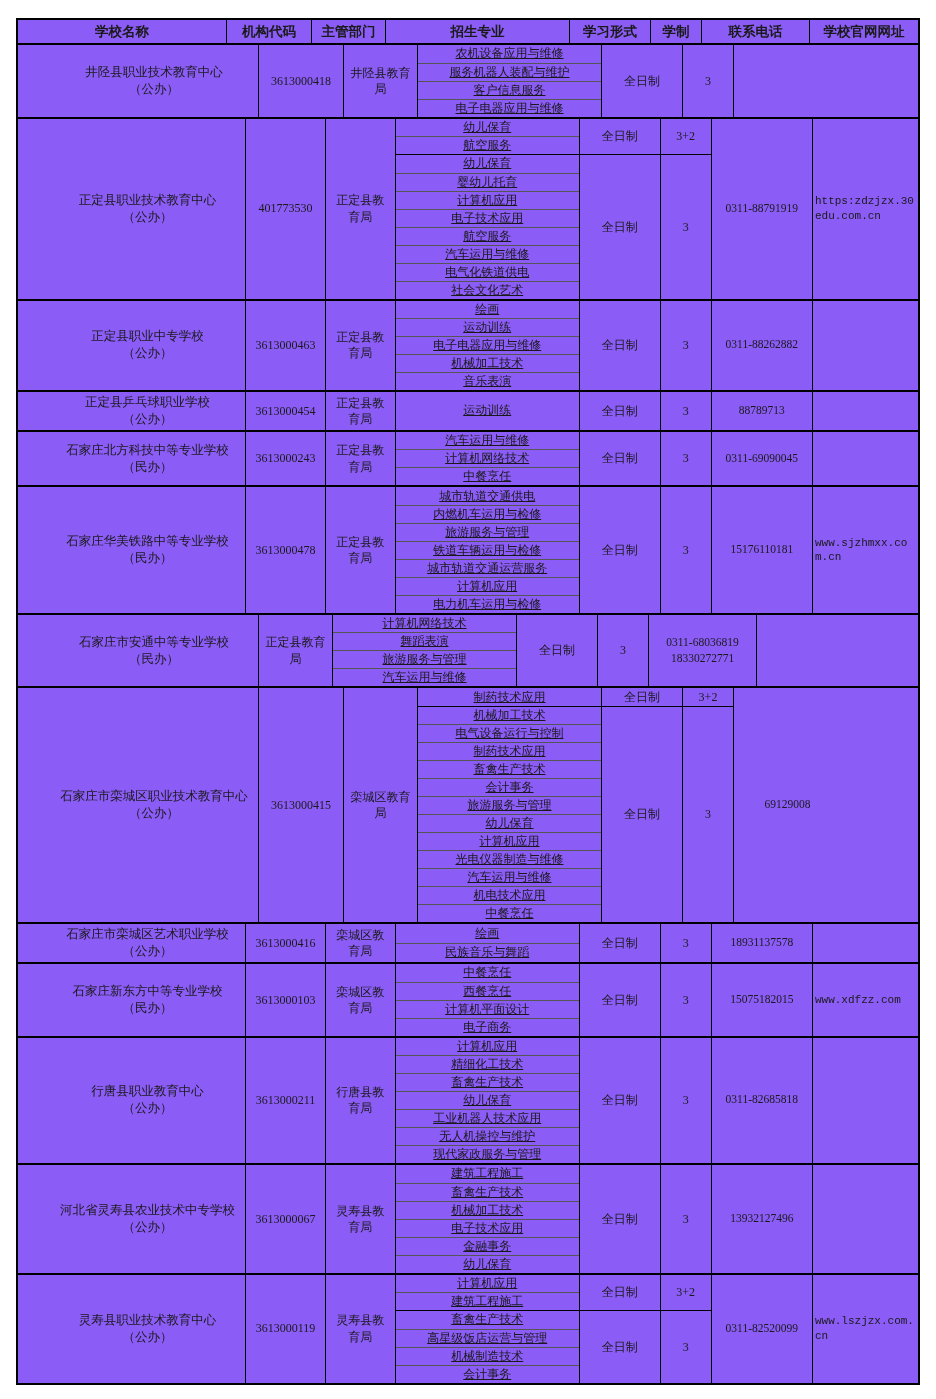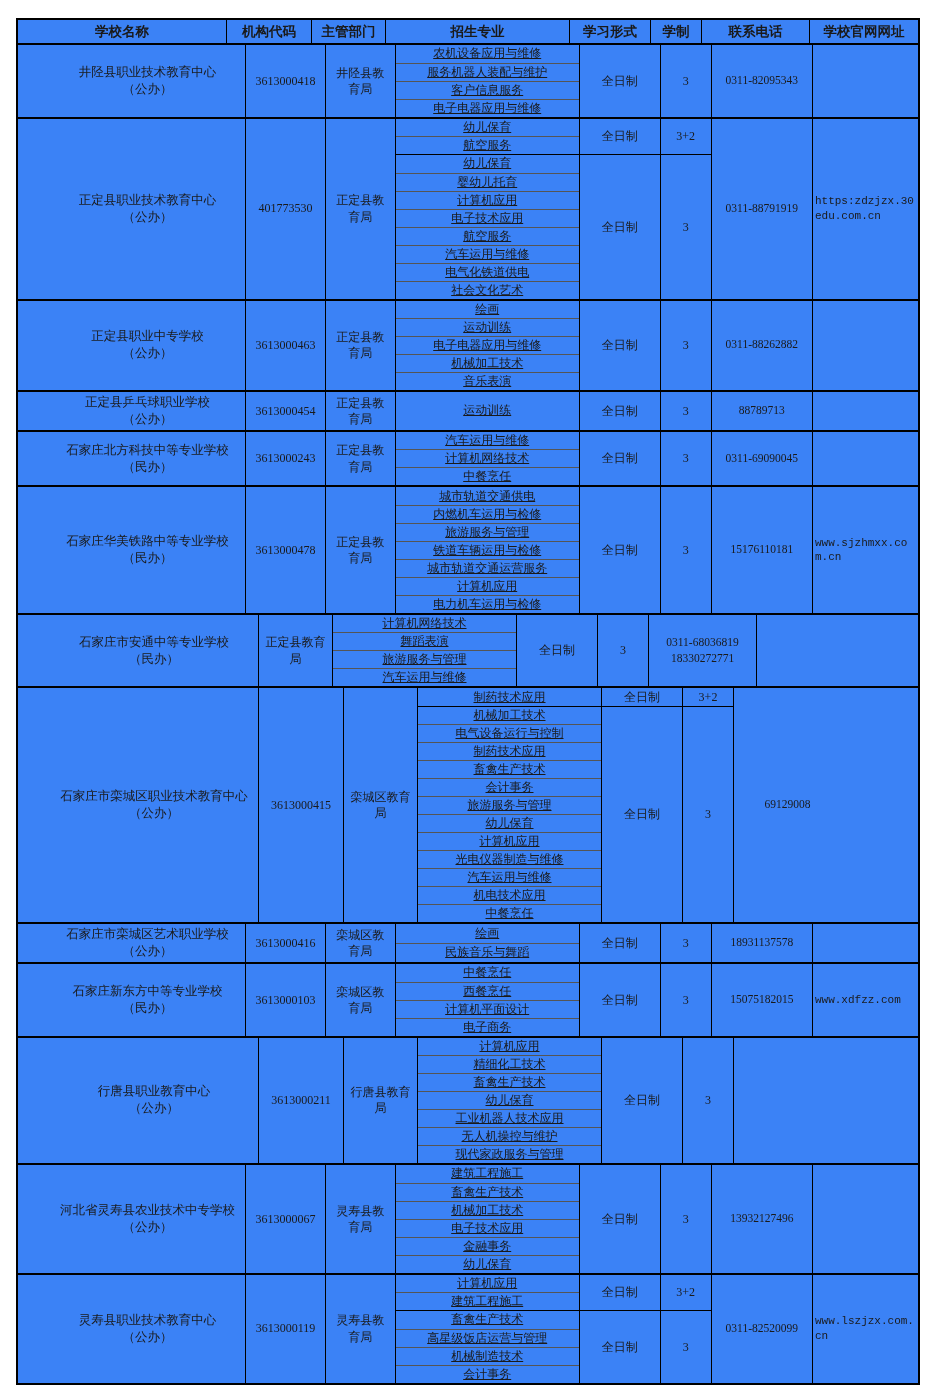--- a/index.html
+++ b/index.html
@@ -7,21 +7,21 @@
     width: 936px; height: 1399px;
     background: #ffffff;
     font-family: "Liberation Serif", "DejaVu Serif", serif;
     color: #1a1a1a;
     overflow: hidden;
   }
   .page { padding: 18px 16px 0 16px; }
   .table {
     width: 904px;
     border: 2px solid #000;
-    background: #3b82f6;
+    background: #8b5cf6;
   }
   .header-row {
     display: flex;
     border-bottom: 2px solid #000;
     font-weight: bold;
     font-size: 13.5px;
   }
   .hcell {
     height: 23px;
     display: flex; align-items: center; justify-content: center;
@@ -101,21 +101,20 @@
               <div class="majors">
                 <div class="major">农机设备应用与维修</div>
                 <div class="major">服务机器人装配与维护</div>
                 <div class="major">客户信息服务</div>
                 <div class="major">电子电器应用与维修</div>
               </div>
               <div class="c form">全日制</div>
               <div class="c years">3</div>
             </div>
           </div>
-          <div class="c phone">0311-82095343</div>
           <div class="c site"></div>
         </div>
         <div class="trow">
           <div class="c school">正定县职业技术教育中心
 （公办）</div>
           <div class="c code">401773530</div>
           <div class="c dept">正定县教育局</div>
           <div class="groups">
             <div class="group">
               <div class="majors">
@@ -328,20 +327,21 @@
                 <div class="major">畜禽生产技术</div>
                 <div class="major">幼儿保育</div>
                 <div class="major">工业机器人技术应用</div>
                 <div class="major">无人机操控与维护</div>
                 <div class="major">现代家政服务与管理</div>
               </div>
               <div class="c form">全日制</div>
               <div class="c years">3</div>
             </div>
           </div>
+          <div class="c phone">0311-82685818</div>
           <div class="c site"></div>
         </div>
         <div class="trow">
           <div class="c school">河北省灵寿县农业技术中专学校
 （公办）</div>
           <div class="c code">3613000067</div>
           <div class="c dept">灵寿县教育局</div>
           <div class="groups">
             <div class="group">
               <div class="majors">

